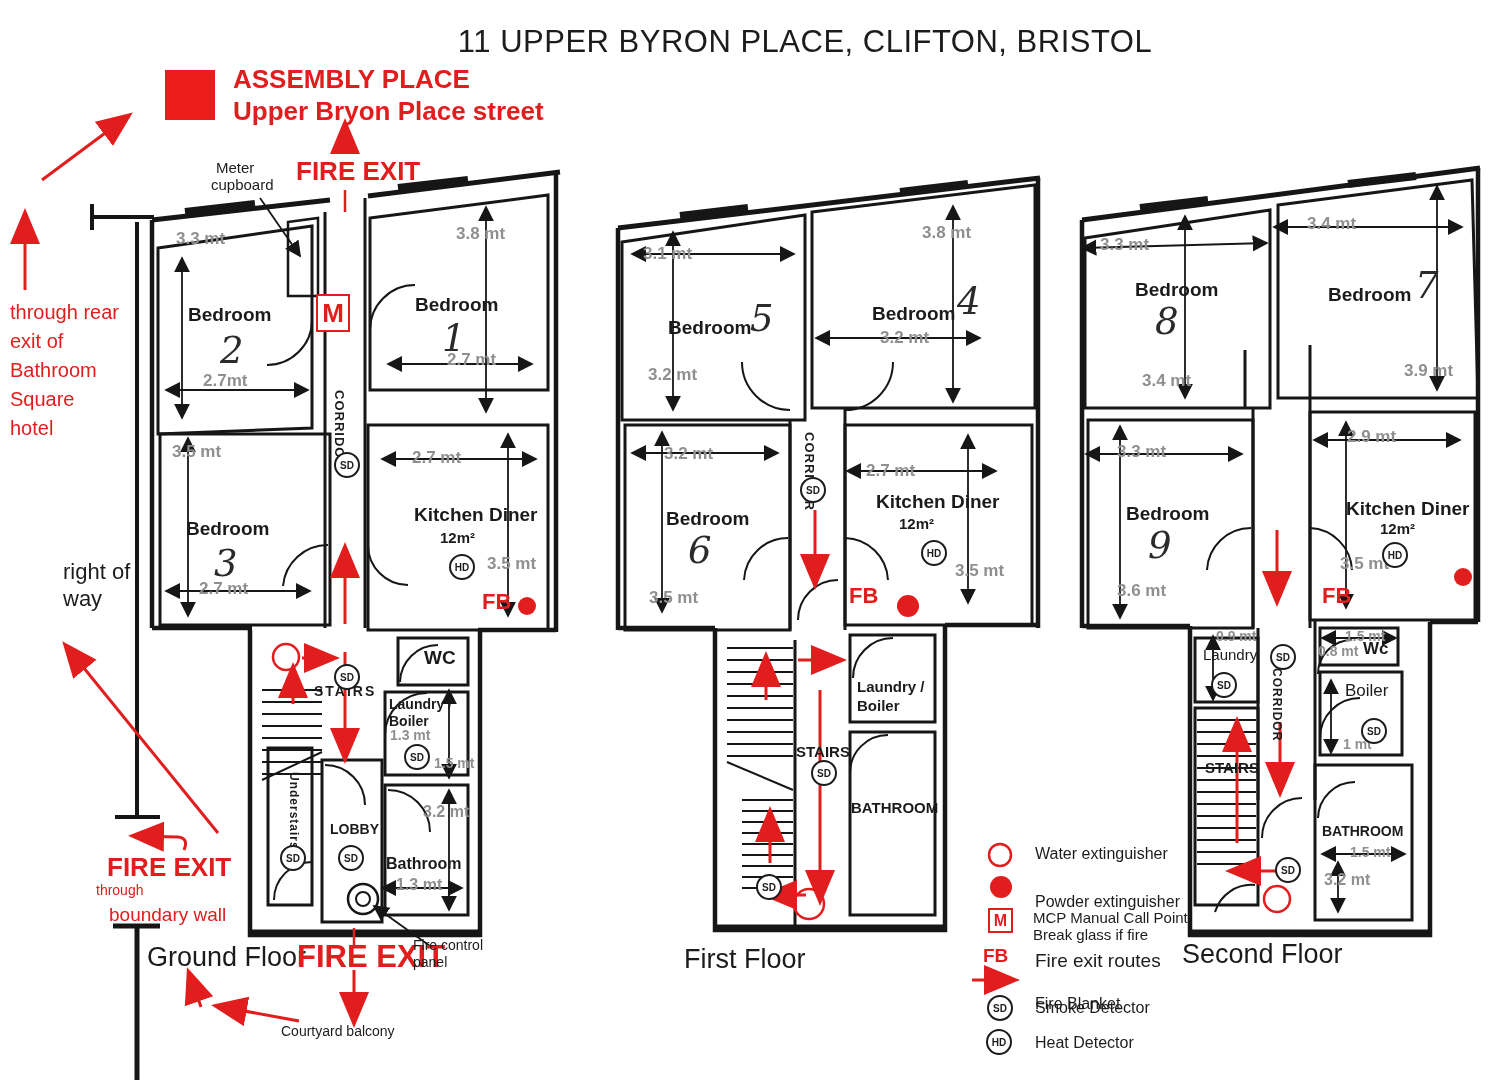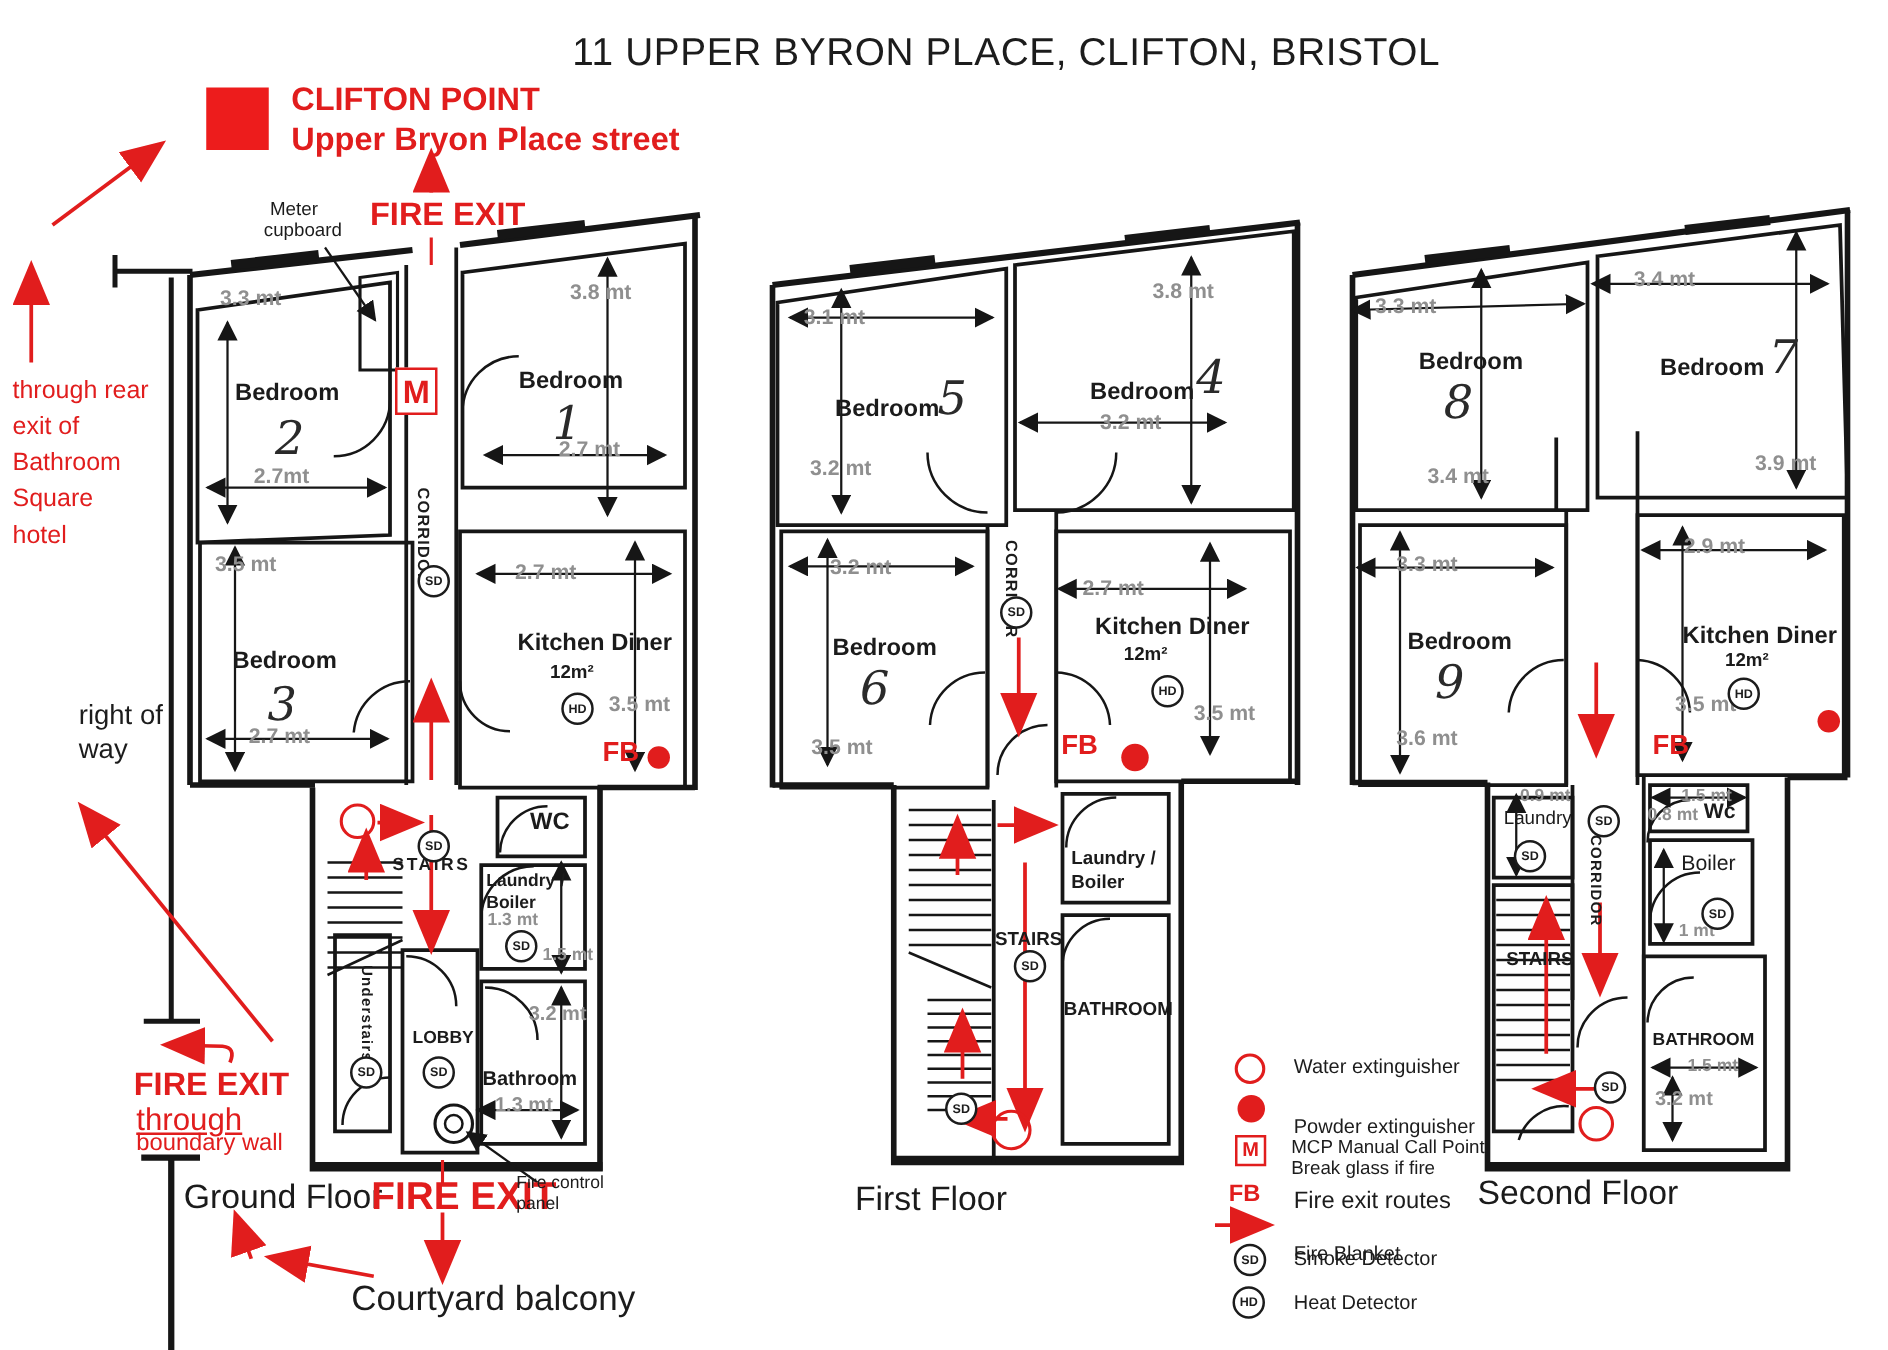--- a/index.html
+++ b/index.html
@@ -224,44 +224,44 @@
 
     <circle cx="527" cy="606" r="9" fill="#e11d1d"></circle>
     <circle cx="908" cy="606" r="11" fill="#e11d1d"></circle>
     <circle cx="1463" cy="577" r="9" fill="#e11d1d"></circle>
     <circle cx="1001" cy="887" r="11" fill="#e11d1d"></circle>
   </g>
 </svg>
 
 <span class="lbl ttl" style="left:805px;top:26px;transform:translateX(-50%);">11 UPPER BYRON PLACE, CLIFTON, BRISTOL</span>
 
-<span class="lbl bigred" style="left:233px;top:66px;">CLIFTON POINT</span>
+<span class="lbl bigred" style="left:233px;top:66px;">ASSEMBLY PLACE</span>
 <span class="lbl bigred" style="left:233px;top:98px;">Upper Bryon Place street</span>
 <span class="lbl bigred" style="left:296px;top:158px;">FIRE EXIT</span>
 <span class="lbl" style="left:216px;top:160px;font-size:15px;">Meter</span>
 <span class="lbl" style="left:211px;top:177px;font-size:15px;">cupboard</span>
 
 <span class="lbl redtxt" style="left:10px;top:302px;">through rear</span>
 <span class="lbl redtxt" style="left:10px;top:331px;">exit of</span>
 <span class="lbl redtxt" style="left:10px;top:360px;">Bathroom</span>
 <span class="lbl redtxt" style="left:10px;top:389px;">Square</span>
 <span class="lbl redtxt" style="left:10px;top:418px;">hotel</span>
 
 <span class="lbl" style="left:63px;top:560px;font-size:22px;">right of</span>
 <span class="lbl" style="left:63px;top:587px;font-size:22px;">way</span>
 
 <span class="lbl bigred" style="left:107px;top:854px;">FIRE EXIT</span>
-<span class="lbl redtxt" style="left:109px;top:883px;font-size:25px;text-decoration:underline;">through</span>
+<span class="lbl redtxt" style="left:96px;top:883px;font-size:14px;">through</span>
 <span class="lbl redtxt" style="left:109px;top:905px;font-size:19px;">boundary wall</span>
 
 <span class="lbl floorlbl" style="left:147px;top:943px;">Ground Floor</span>
 <span class="lbl bigred" style="left:297px;top:941px;font-size:31px;">FIRE EXIT</span>
 <span class="lbl" style="left:413px;top:938px;font-size:14px;">Fire control</span>
 <span class="lbl" style="left:413px;top:955px;font-size:14px;">panel</span>
-<span class="lbl" style="left:281px;top:1024px;font-size:28px;">Courtyard balcony</span>
+<span class="lbl" style="left:281px;top:1024px;font-size:14px;">Courtyard balcony</span>
 
 <span class="lbl dim" style="left:176px;top:230px;">3.3 mt</span>
 <span class="lbl room" style="left:188px;top:305px;">Bedroom</span>
 <span class="lbl num" style="left:220px;top:332px;">2</span>
 <span class="lbl dim" style="left:203px;top:372px;">2.7mt</span>
 
 <span class="lbl dim" style="left:456px;top:225px;">3.8 mt</span>
 <span class="lbl room" style="left:415px;top:295px;">Bedroom</span>
 <span class="lbl num" style="left:442px;top:320px;">1</span>
 <span class="lbl dim" style="left:447px;top:351px;">2.7 mt</span>

